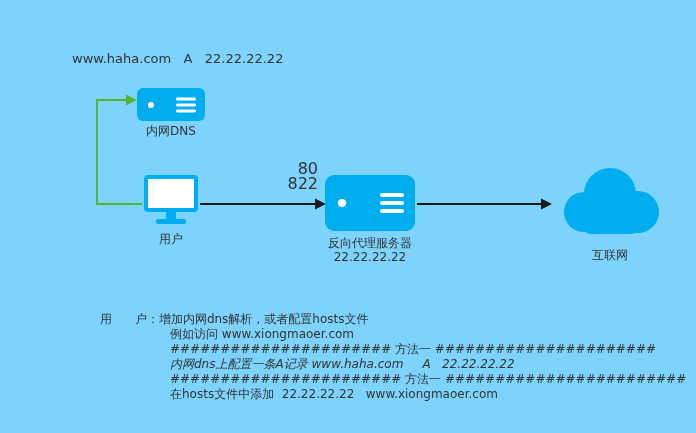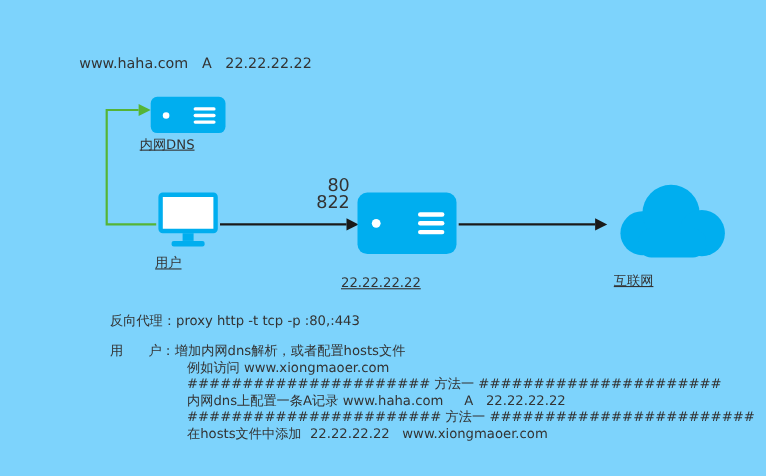--- a/index.html
+++ b/index.html
@@ -66,23 +66,23 @@
     border: 4px solid var(--accent);
     border-radius: 4px;
     background: #ffffff;
   }
   .monitor .neck { width: 10px; height: 7px; background: var(--accent); margin: 0 auto; }
   .monitor .base { width: 30px; height: 5px; background: var(--accent); margin: 0 auto; border-radius: 2px; }
 
   .label {
     position: absolute;
     font-size: 12px;
+    text-align: center;
     white-space: pre;
     color: var(--text);
-    text-decoration: underline;
   }
   .ports {
     position: absolute;
     width: 40px;
     font-size: 16px;
     text-align: right;
     line-height: 15px;
     color: var(--text);
   }
   .cloud { position: absolute; }
@@ -136,33 +136,33 @@
   </div>
 
   <div class="server server-lg" style="left:325px; top:175px;">
     <span class="dot"></span>
     <span class="bars">
       <i></i>
       <i></i>
       <i></i>
     </span>
   </div>
+  <div class="label" style="left:310px; top:235px; width:120px;">反向代理服务器</div>
   <div class="label" style="left:310px; top:250px; width:120px;">22.22.22.22</div>
 
   <svg class="cloud" style="left:558px; top:162px;" width="104" height="80" viewBox="0 0 104 80">
     <g>
       <circle cx="26" cy="50" r="20"></circle>
       <circle cx="52" cy="32" r="26"></circle>
       <circle cx="80" cy="50" r="21"></circle>
       <rect x="22" y="46" width="62" height="26" rx="12"></rect>
     </g>
   </svg>
   <div class="label" style="left:558px; top:247px; width:104px;">互联网</div>
 
-  <div class="note" style="left:100px; top:283px;">反向代理：proxy http -t tcp -p :80,:443</div>
   <div class="note" style="left:100px; top:311px;">用      户：增加内网dns解析，或者配置hosts文件</div>
   <div class="note" style="left:170px; top:341px;">###################### 方法一 ######################</div>
   <div class="note" style="left:170px; top:326px;">例如访问 www.xiongmaoer.com</div>
-  <div class="note" style="left:170px; top:356px;">内网dns上配置一条A记录 www.haha.com     A   22.22.22.22</div>
+  <div class="note" style="left:170px; top:356px;font-style:italic;">内网dns上配置一条A记录 www.haha.com     A   22.22.22.22</div>
   <div class="note" style="left:170px; top:371px;">####################### 方法一 ########################</div>
   <div class="note" style="left:170px; top:386px;">在hosts文件中添加  22.22.22.22   www.xiongmaoer.com</div>
 
 </div>
 
 </body></html>

